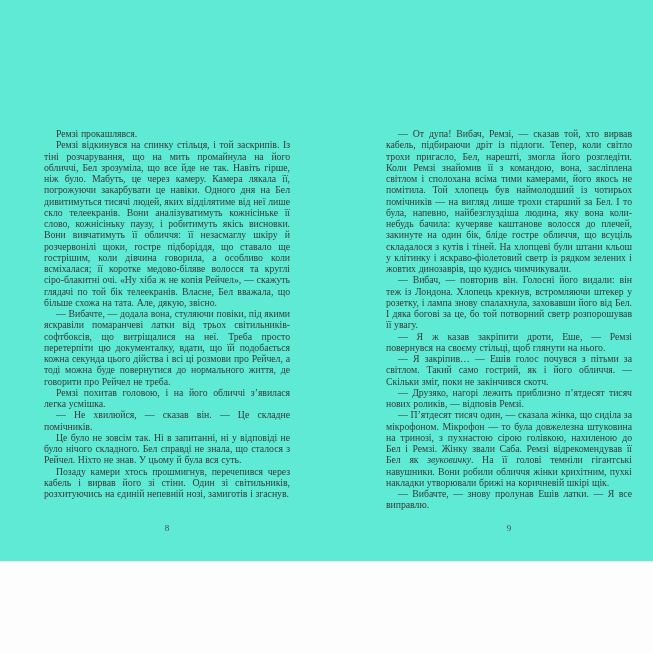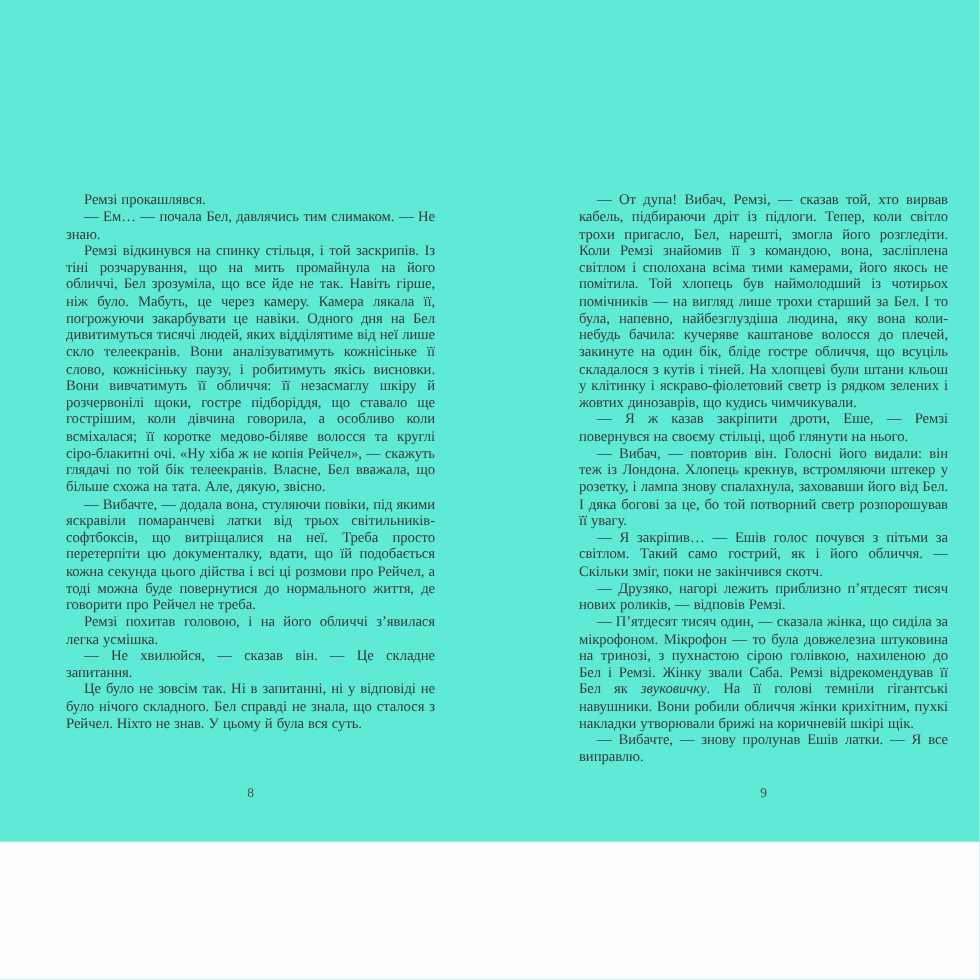--- a/index.html
+++ b/index.html
@@ -66,35 +66,35 @@
   }
 </style>
 </head>
 <body>
 
 <div class="spread">
 
   <section class="page page-left">
     <div class="page-text">
         <p>Ремзі прокашлявся.</p>
-        <p>— Ем… — почала Бел, давлячись тим слимаком. — Не знаю.</p>
         <p>Ремзі відкинувся на спинку стільця, і той заскрипів. Із тіні розчарування, що на мить промайнула на його обличчі, Бел зрозуміла, що все йде не так. Навіть гірше, ніж було. Мабуть, це через камеру. Камера лякала її, погрожуючи закарбувати це навіки. Одного дня на Бел дивитимуться тисячі людей, яких відділятиме від неї лише скло телеекранів. Вони аналізуватимуть кожнісіньке її слово, кожнісіньку паузу, і робитимуть якісь висновки. Вони вивчатимуть її обличчя: її незасмаглу шкіру й розчервонілі щоки, гостре підборіддя, що ставало ще гострішим, коли дівчина говорила, а особливо коли всміхалася; її коротке медово-біляве волосся та круглі сіро-блакитні очі. «Ну хіба ж не копія Рейчел», — скажуть глядачі по той бік телеекранів. Власне, Бел вважала, що більше схожа на тата. Але, дякую, звісно.</p>
         <p>— Вибачте, — додала вона, стуляючи повіки, під якими яскравіли помаранчеві латки від трьох світильників-софтбоксів, що витріщалися на неї. Треба просто перетерпіти цю документалку, вдати, що їй подобається кожна секунда цього дійства і всі ці розмови про Рейчел, а тоді можна буде повернутися до нормального життя, де говорити про Рейчел не треба.</p>
         <p>Ремзі похитав головою, і на його обличчі з’явилася легка усмішка.</p>
-        <p>— Не хвилюйся, — сказав він. — Це складне запитання.</p>
+        <p>— Не хвилюйся, — сказав він. — Це складне помічників.</p>
         <p>Це було не зовсім так. Ні в запитанні, ні у відповіді не було нічого складного. Бел справді не знала, що сталося з Рейчел. Ніхто не знав. У цьому й була вся суть.</p>
+        <p>Позаду камери хтось прошмигнув, перечепився через кабель і вирвав його зі стіни. Один зі світильників, розхитуючись на єдиній непевній нозі, замиготів і згаснув.</p>
       </div>
     <div class="page-number">8</div>
   </section>
 
   <section class="page page-right">
     <div class="page-text">
         <p>— От дупа! Вибач, Ремзі, — сказав той, хто вирвав кабель, підбираючи дріт із підлоги. Тепер, коли світло трохи пригасло, Бел, нарешті, змогла його розгледіти. Коли Ремзі знайомив її з командою, вона, засліплена світлом і сполохана всіма тими камерами, його якось не помітила. Той хлопець був наймолодший із чотирьох помічників — на вигляд лише трохи старший за Бел. І то була, напевно, найбезглуздіша людина, яку вона коли-небудь бачила: кучеряве каштанове волосся до плечей, закинуте на один бік, бліде гостре обличчя, що всуціль складалося з кутів і тіней. На хлопцеві були штани кльош у клітинку і яскраво-фіолетовий светр із рядком зелених і жовтих динозаврів, що кудись чимчикували.</p>
+        <p>— Вибач, — повторив він. Голосні його видали: він теж із Лондона. Хлопець крекнув, встромляючи штекер у розетку, і лампа знову спалахнула, заховавши його від Бел. І дяка богові за це, бо той потворний светр розпорошував її увагу.</p>
         <p>— Я ж казав закріпити дроти, Еше, — Ремзі повернувся на своєму стільці, щоб глянути на нього.</p>
-        <p>— Вибач, — повторив він. Голосні його видали: він теж із Лондона. Хлопець крекнув, встромляючи штекер у розетку, і лампа знову спалахнула, заховавши його від Бел. І дяка богові за це, бо той потворний светр розпорошував її увагу.</p>
         <p>— Я закріпив… — Ешів голос почувся з пітьми за світлом. Такий само гострий, як і його обличчя. — Скільки зміг, поки не закінчився скотч.</p>
         <p>— Друзяко, нагорі лежить приблизно п’ятдесят тисяч нових роликів, — відповів Ремзі.</p>
         <p>— П’ятдесят тисяч один, — сказала жінка, що сиділа за мікрофоном. Мікрофон — то була довжелезна штуковина на тринозі, з пухнастою сірою голівкою, нахиленою до Бел і Ремзі. Жінку звали Саба. Ремзі відрекомендував її Бел як <em>звуковичку</em>. На її голові темніли гігантські навушники. Вони робили обличчя жінки крихітним, пухкі накладки утворювали брижі на коричневій шкірі щік.</p>
         <p>— Вибачте, — знову пролунав Ешів латки. — Я все виправлю.</p>
       </div>
     <div class="page-number">9</div>
   </section>
 
   <div class="below-pages"></div>
   <div class="bottom-divider"></div>

